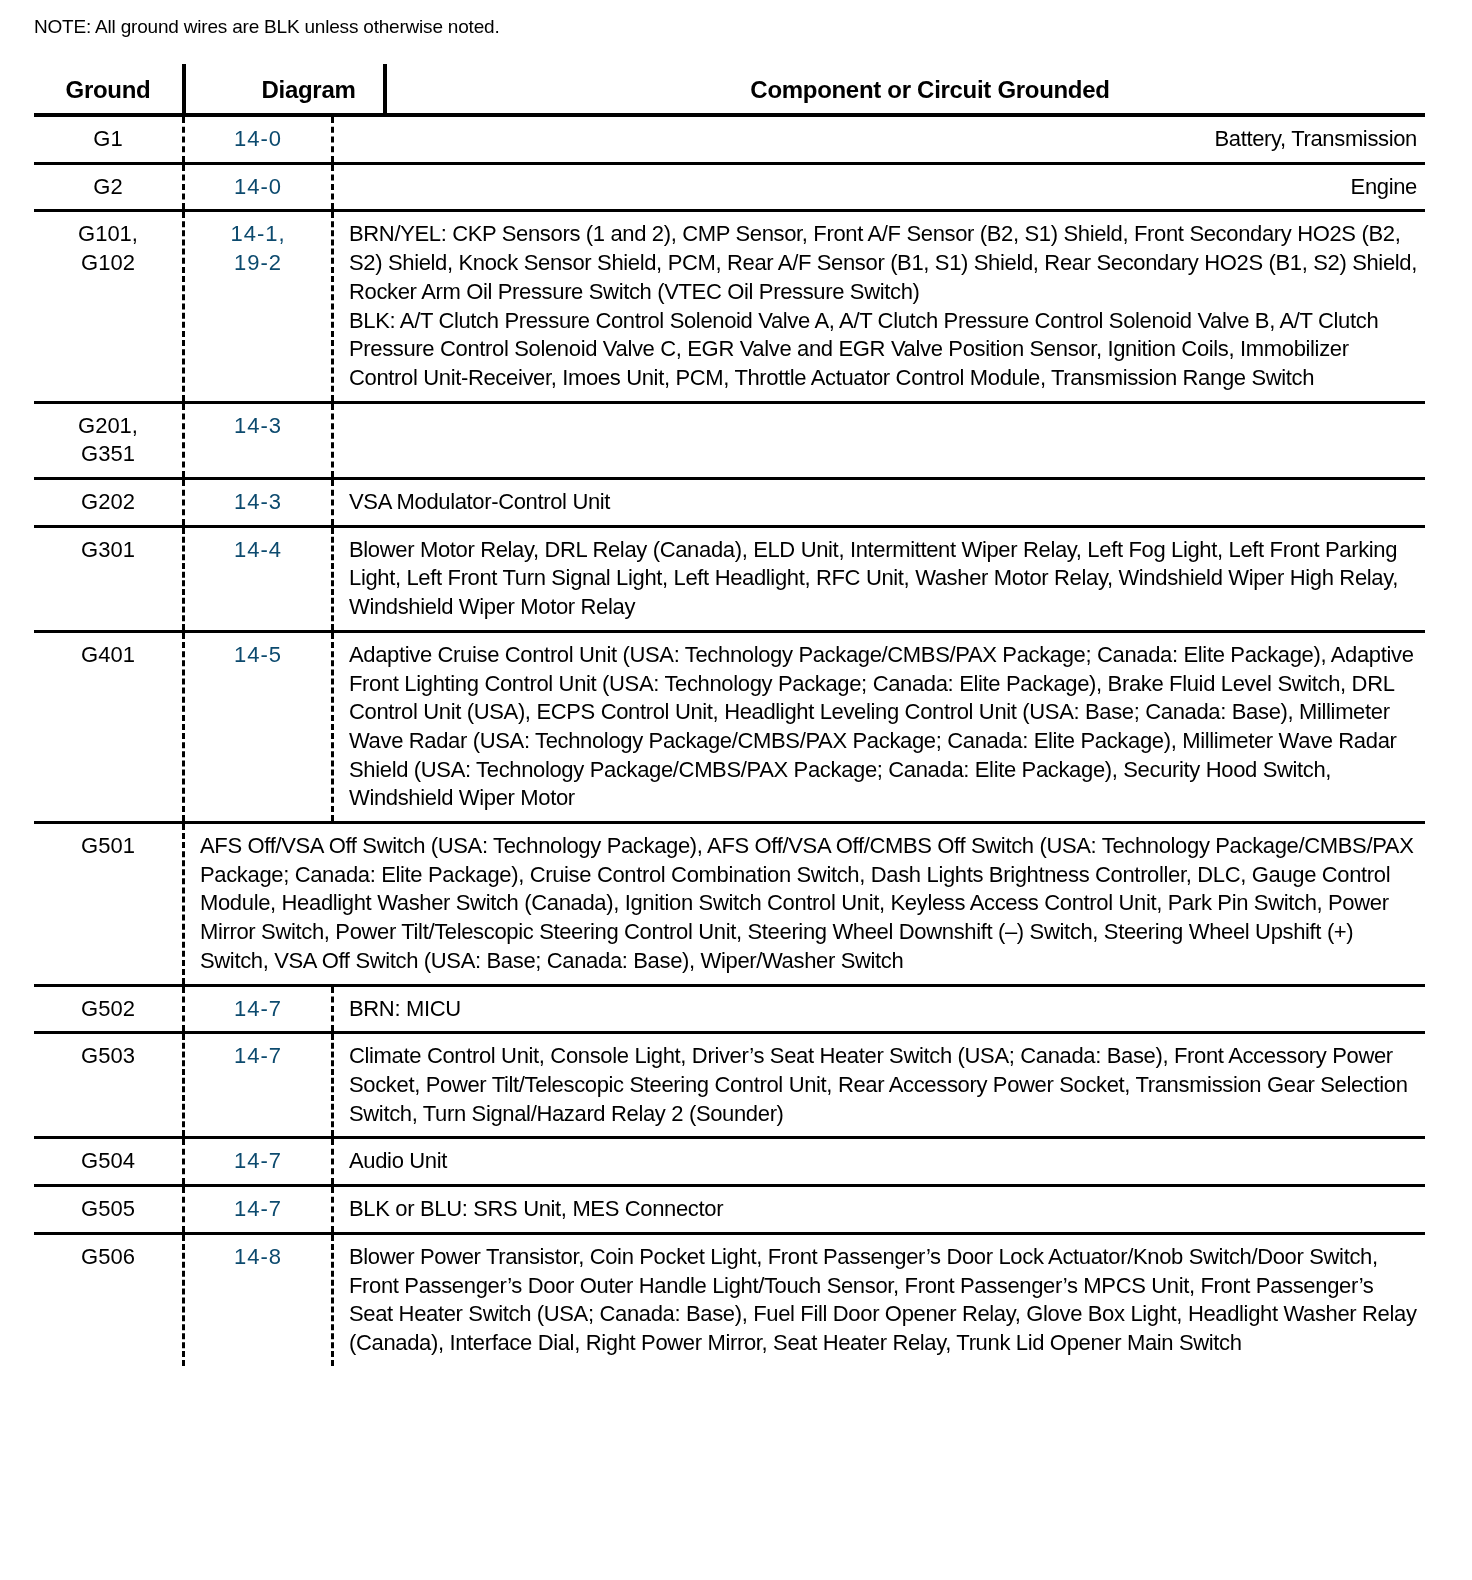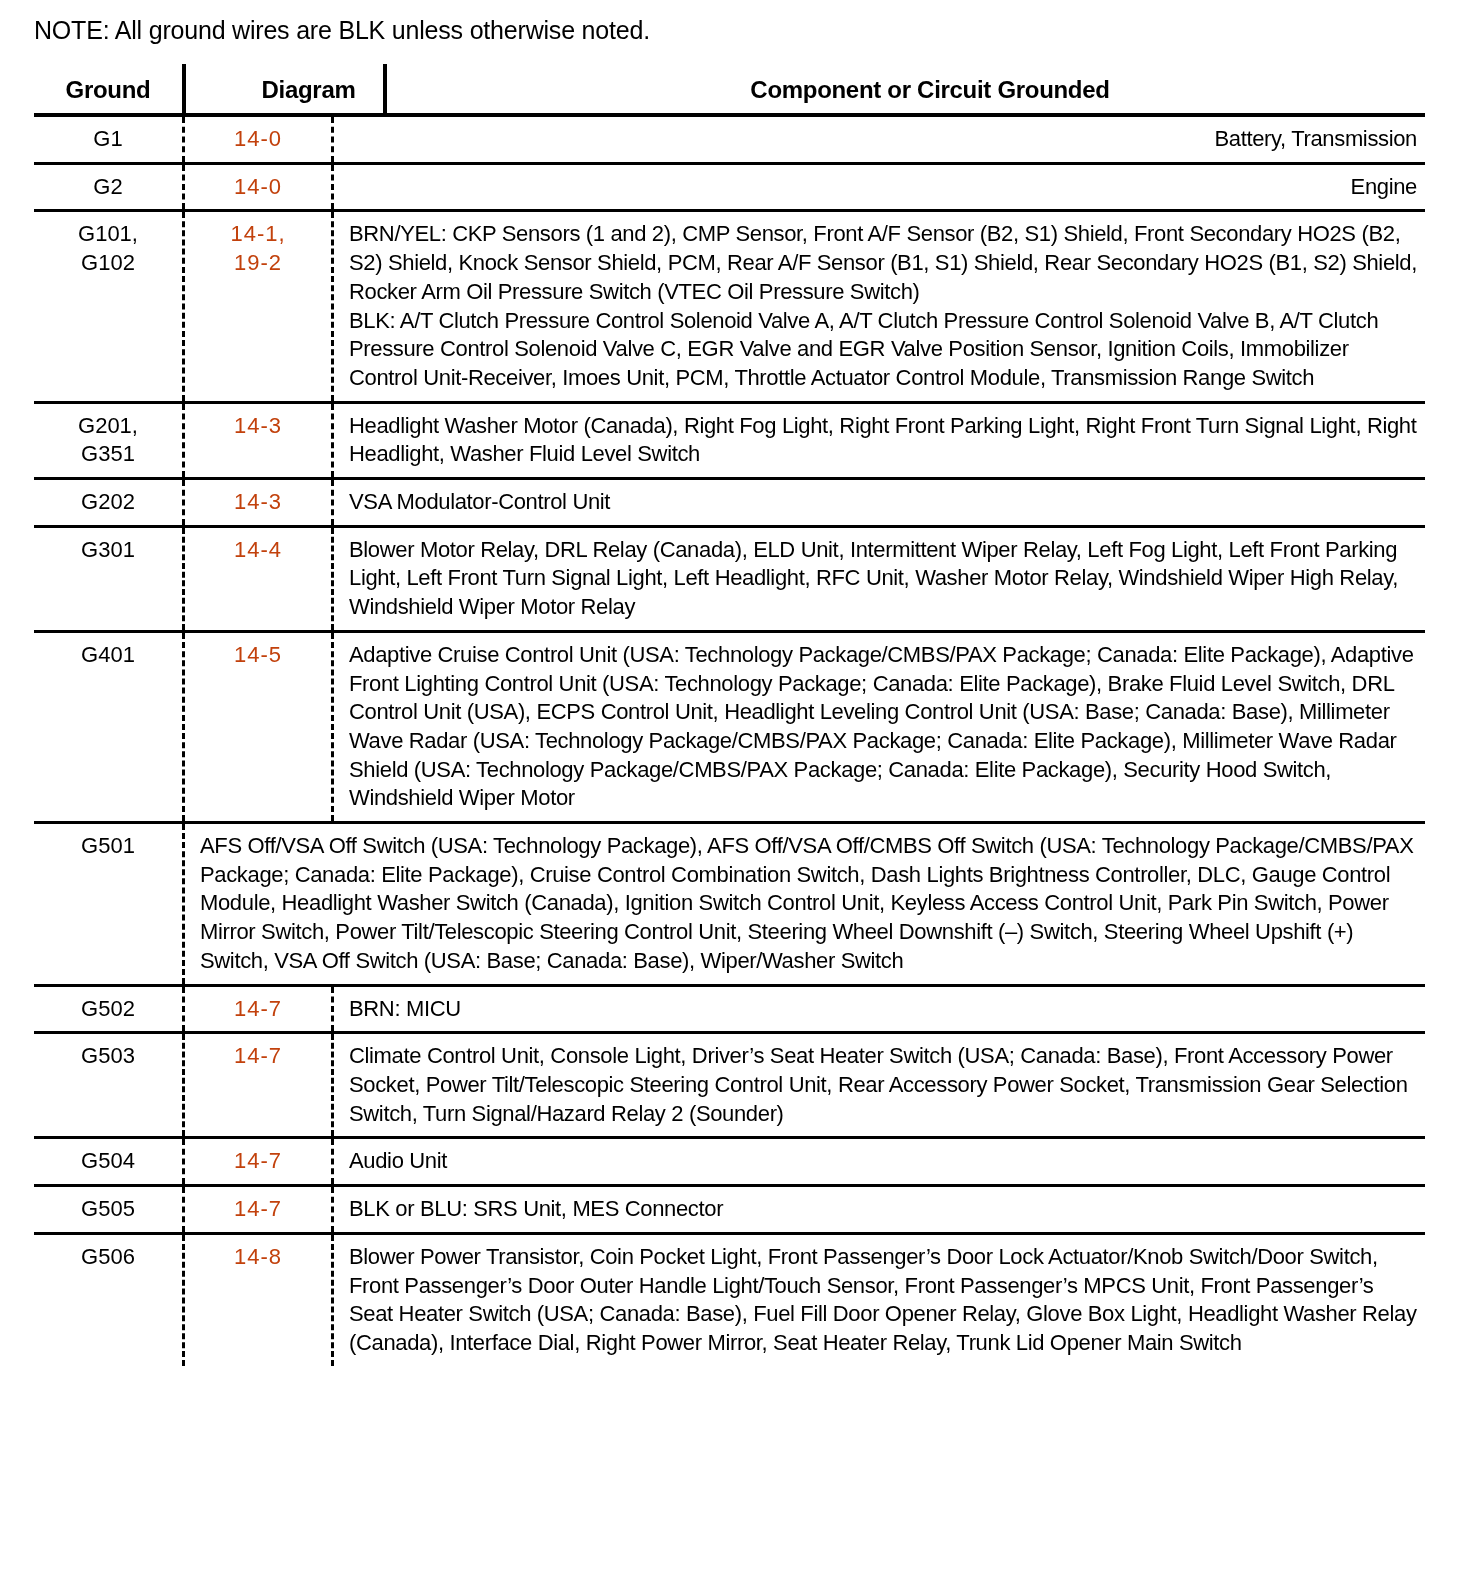--- a/index.html
+++ b/index.html
@@ -12,21 +12,21 @@
     height: 1580px;
     position: relative;
     overflow: hidden;
     font-family: "Liberation Sans", sans-serif;
     color: #000000;
   }
   .note {
     position: absolute;
     left: 34px;
     top: 16px;
-    font-size: 25px;
+    font-size: 19px;
     letter-spacing: -0.2px;
     white-space: nowrap;
   }
   .table {
     position: absolute;
     left: 34px;
     top: 64px;
     width: 1391px;
   }
   .header {
@@ -68,21 +68,21 @@
     box-sizing: border-box;
     width: 151px;
     padding-left: 0;
     padding-right: 0;
   }
   .row .c2 {
     text-align: center;
     border-right: 3px dashed #000;
     box-sizing: border-box;
     width: 149px;
-    color: #c2410c;
+    color: #0c4a6e;
     letter-spacing: 1px;
     text-decoration: none;
   }
   .row .c3 {
     padding-left: 15px;
     padding-right: 8px;
     letter-spacing: -0.35px;
     word-spacing: 0px;
   }
   .row.indent .c3 { padding-left: 25px; text-align: right; }
@@ -140,23 +140,20 @@
         </div>
       </div>
       <div class="row">
         <div class="cell c1">
           <span class="ground-line">G201,</span>
           <span class="ground-line">G351</span>
         </div>
         <div class="cell c2">
           <span class="ground-line">14-3</span>
         </div>
-        <div class="cell c3">
-          <span class="comp-line">Headlight Washer Motor (Canada), Right Fog Light, Right Front Parking Light, Right Front Turn Signal Light, Right Headlight, Washer Fluid Level Switch</span>
-        </div>
       </div>
       <div class="row">
         <div class="cell c1">
           <span class="ground-line">G202</span>
         </div>
         <div class="cell c2">
           <span class="ground-line">14-3</span>
         </div>
         <div class="cell c3">
           <span class="comp-line">VSA Modulator-Control Unit</span>

